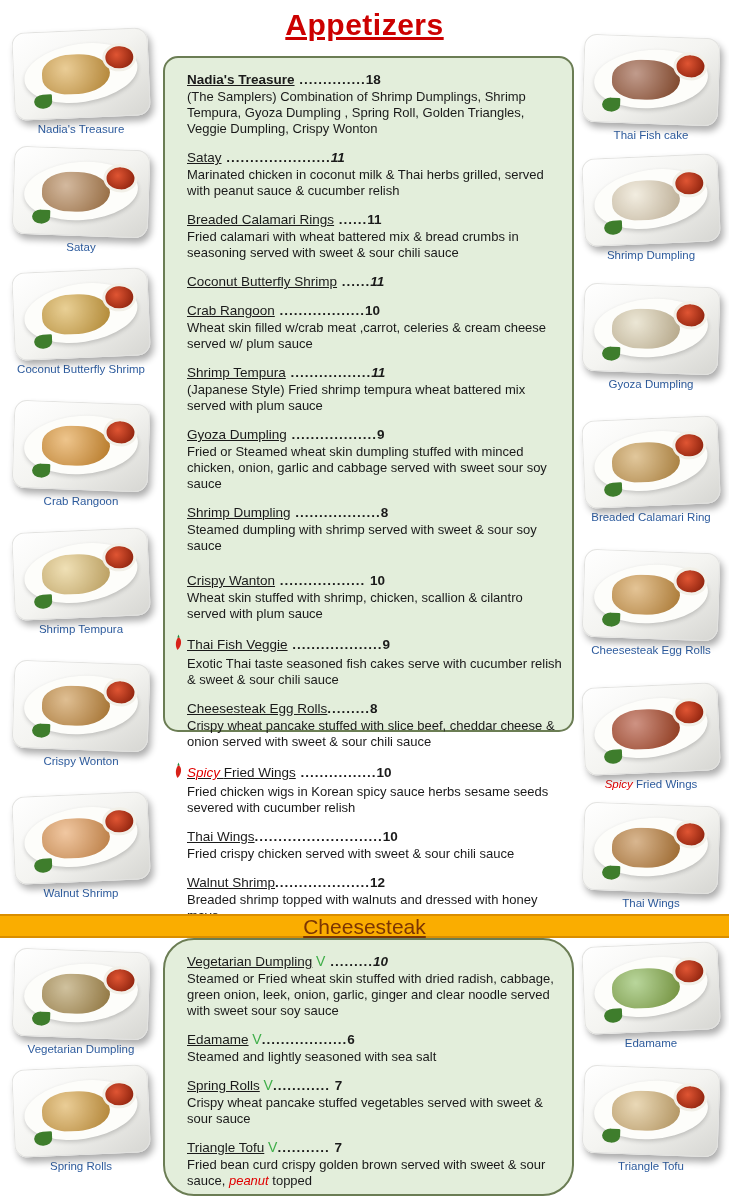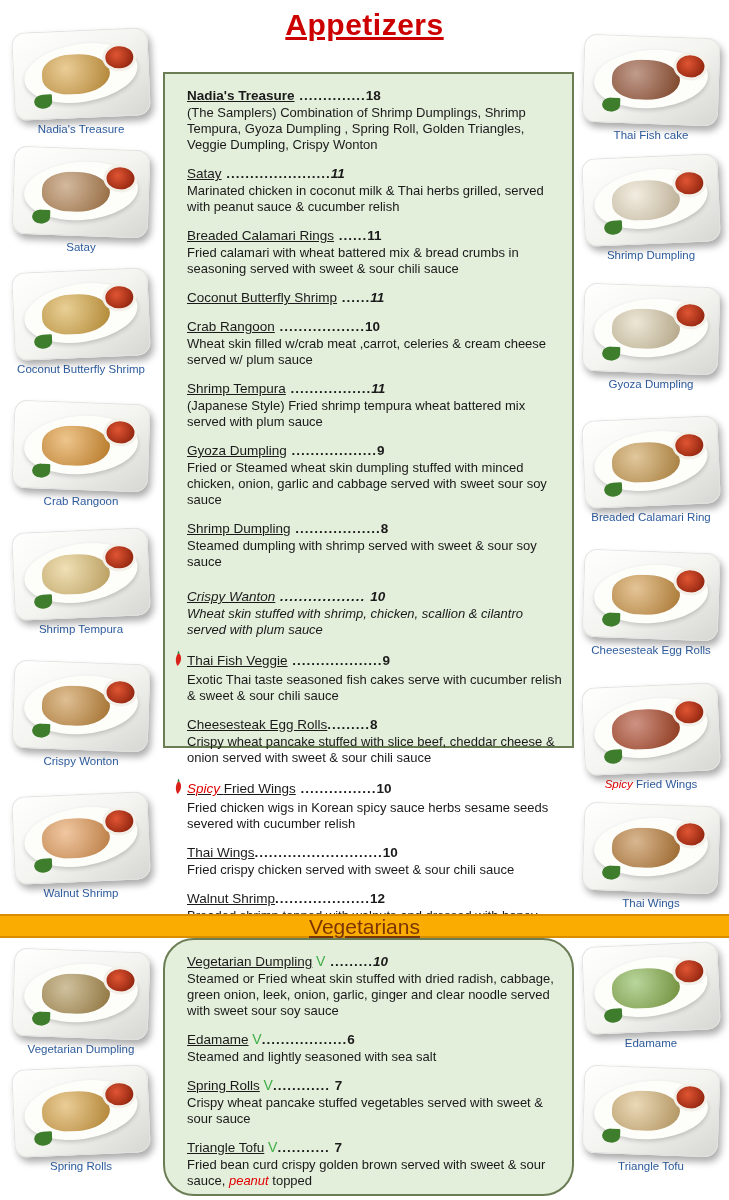--- a/index.html
+++ b/index.html
@@ -11,25 +11,25 @@
     font-size:30px; font-weight:600; color:#CC0000; text-decoration:underline; letter-spacing:.5px; }
 
   .banner { position:absolute; left:0; top:914px; width:729px; height:24px;
     background:#FAAD00; border-top:2px solid #D98E00; border-bottom:2px solid #D98E00;
     text-align:center; }
   .banner-text { font-size:21px; line-height:21px; color:#7B3503; text-decoration:underline; font-weight:500; }
 
   
   .panel { position:absolute; left:163px; width:411px; background:#E3EEDB;
     border:2px solid #6B7D54; padding:13px 10px 6px 22px; }
-  .panel.appetizers { top:72px; height:676px; }
+  .panel.appetizers { top:56px; height:676px;border-radius:15px; }
   .panel.veg { top:938px; height:258px;border-radius:31px; }
 
   .mi { margin-bottom:12px; }
-  .mi.gap-top { margin-top:18px;font-style:italic; }
+  .mi.gap-top { margin-top:18px; }
   .mi-h { font-size:13.5px; line-height:17px; color:#1a1a1a; white-space:nowrap; }
   .mi-name { text-decoration:underline; color:#1a1a1a; }
   .mi-name.bold { font-weight:bold; }
   .mi-price { font-weight:bold; }
   .mi-price.it { font-style:italic; }
   .mi-dots { letter-spacing:1px; font-weight:bold; }
   .mi-desc { font-size:13px; line-height:16px; color:#1a1a1a; margin-top:1px; max-width:375px; }
   .red-txt { color:#E00000;font-style:italic; }
   .veg-mark { color:#3FAE49; font-size:14px; }
   .chili { display:inline-block; width:9px; margin-left:-13px; margin-right:4px; vertical-align:-2px; }
@@ -133,21 +133,21 @@
     </div>
 
     <div class="mi">
       <div class="mi-h"><span class="mi-name">Walnut Shrimp</span><span class="mi-dots">....................</span><span class="mi-price">12</span></div>
       <div class="mi-desc">Breaded shrimp topped with  walnuts and dressed with  honey mayo</div>
     </div>
 
   </div>
 
   <div class="banner">
-    <span class="banner-text">Vegetarians</span>
+    <span class="banner-text">Cheesesteak</span>
   </div>
 
   <div class="panel veg">
 
     <div class="mi">
       <div class="mi-h"><span class="mi-name">Vegetarian Dumpling</span> <span class="veg-mark">V</span><span class="mi-dots"> .........</span><span class="mi-price it">10</span></div>
       <div class="mi-desc">Steamed or Fried wheat  skin stuffed  with  dried  radish,  cabbage, green onion, leek, onion, garlic,  ginger and  clear noodle  served with  sweet sour soy sauce</div>
     </div>
 
     <div class="mi">

